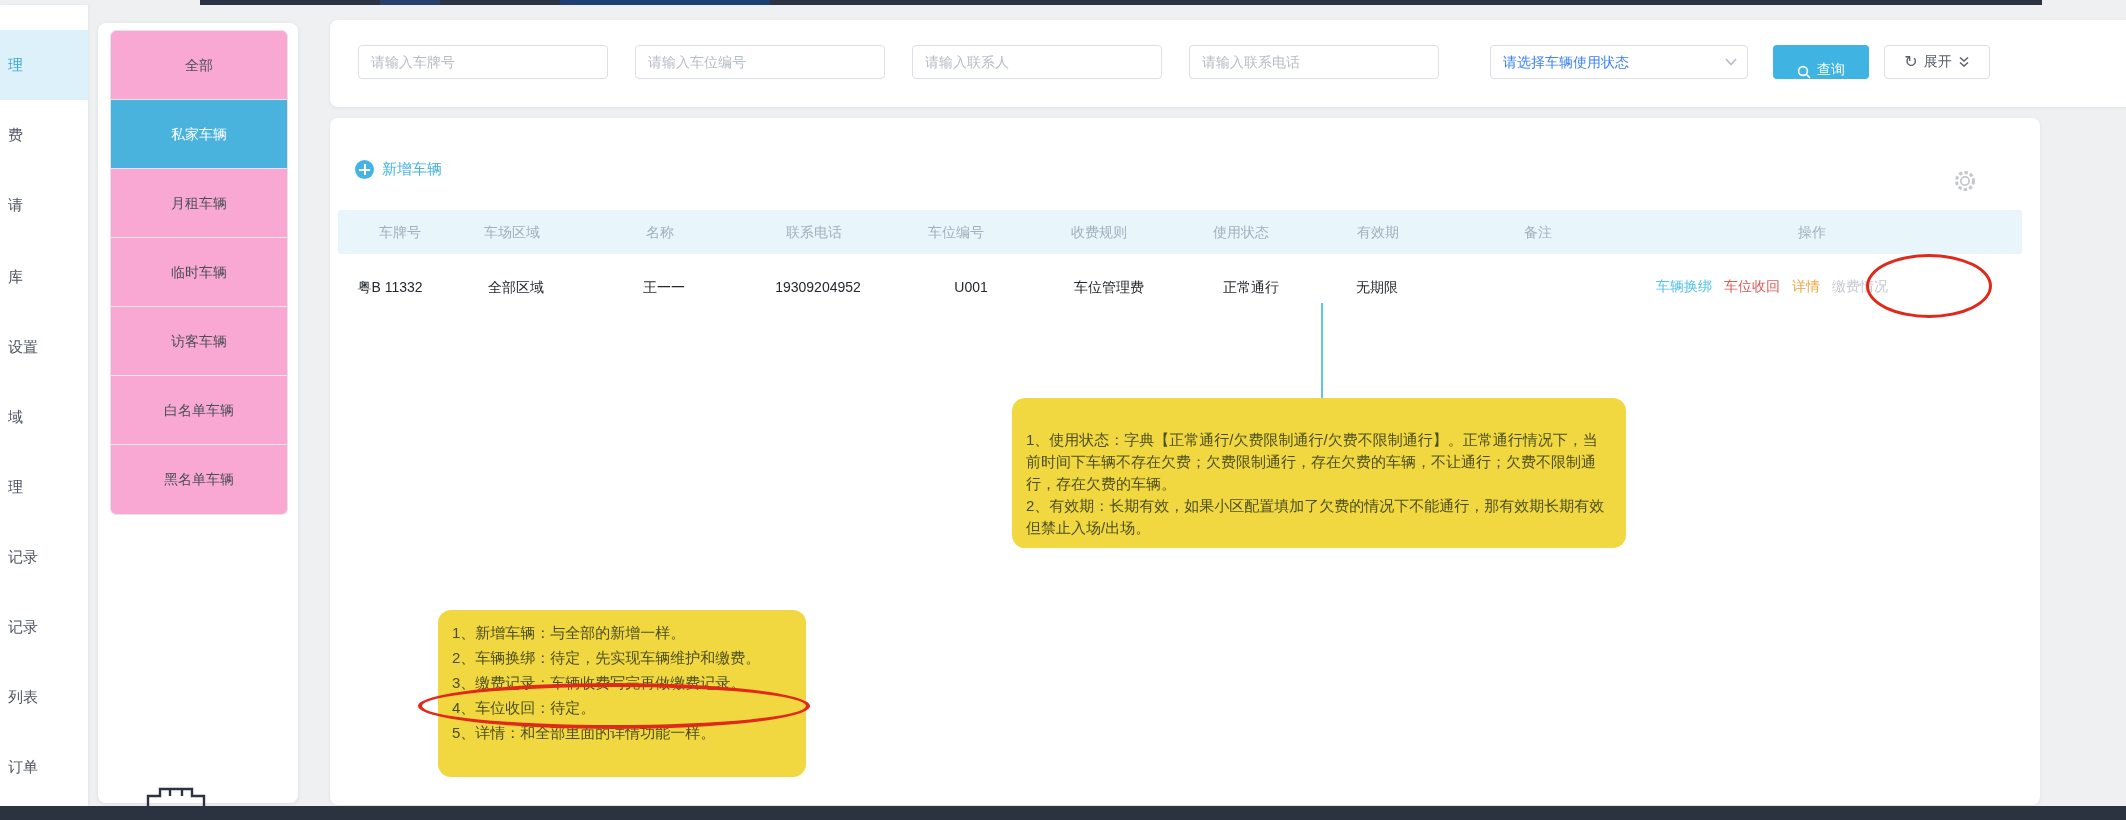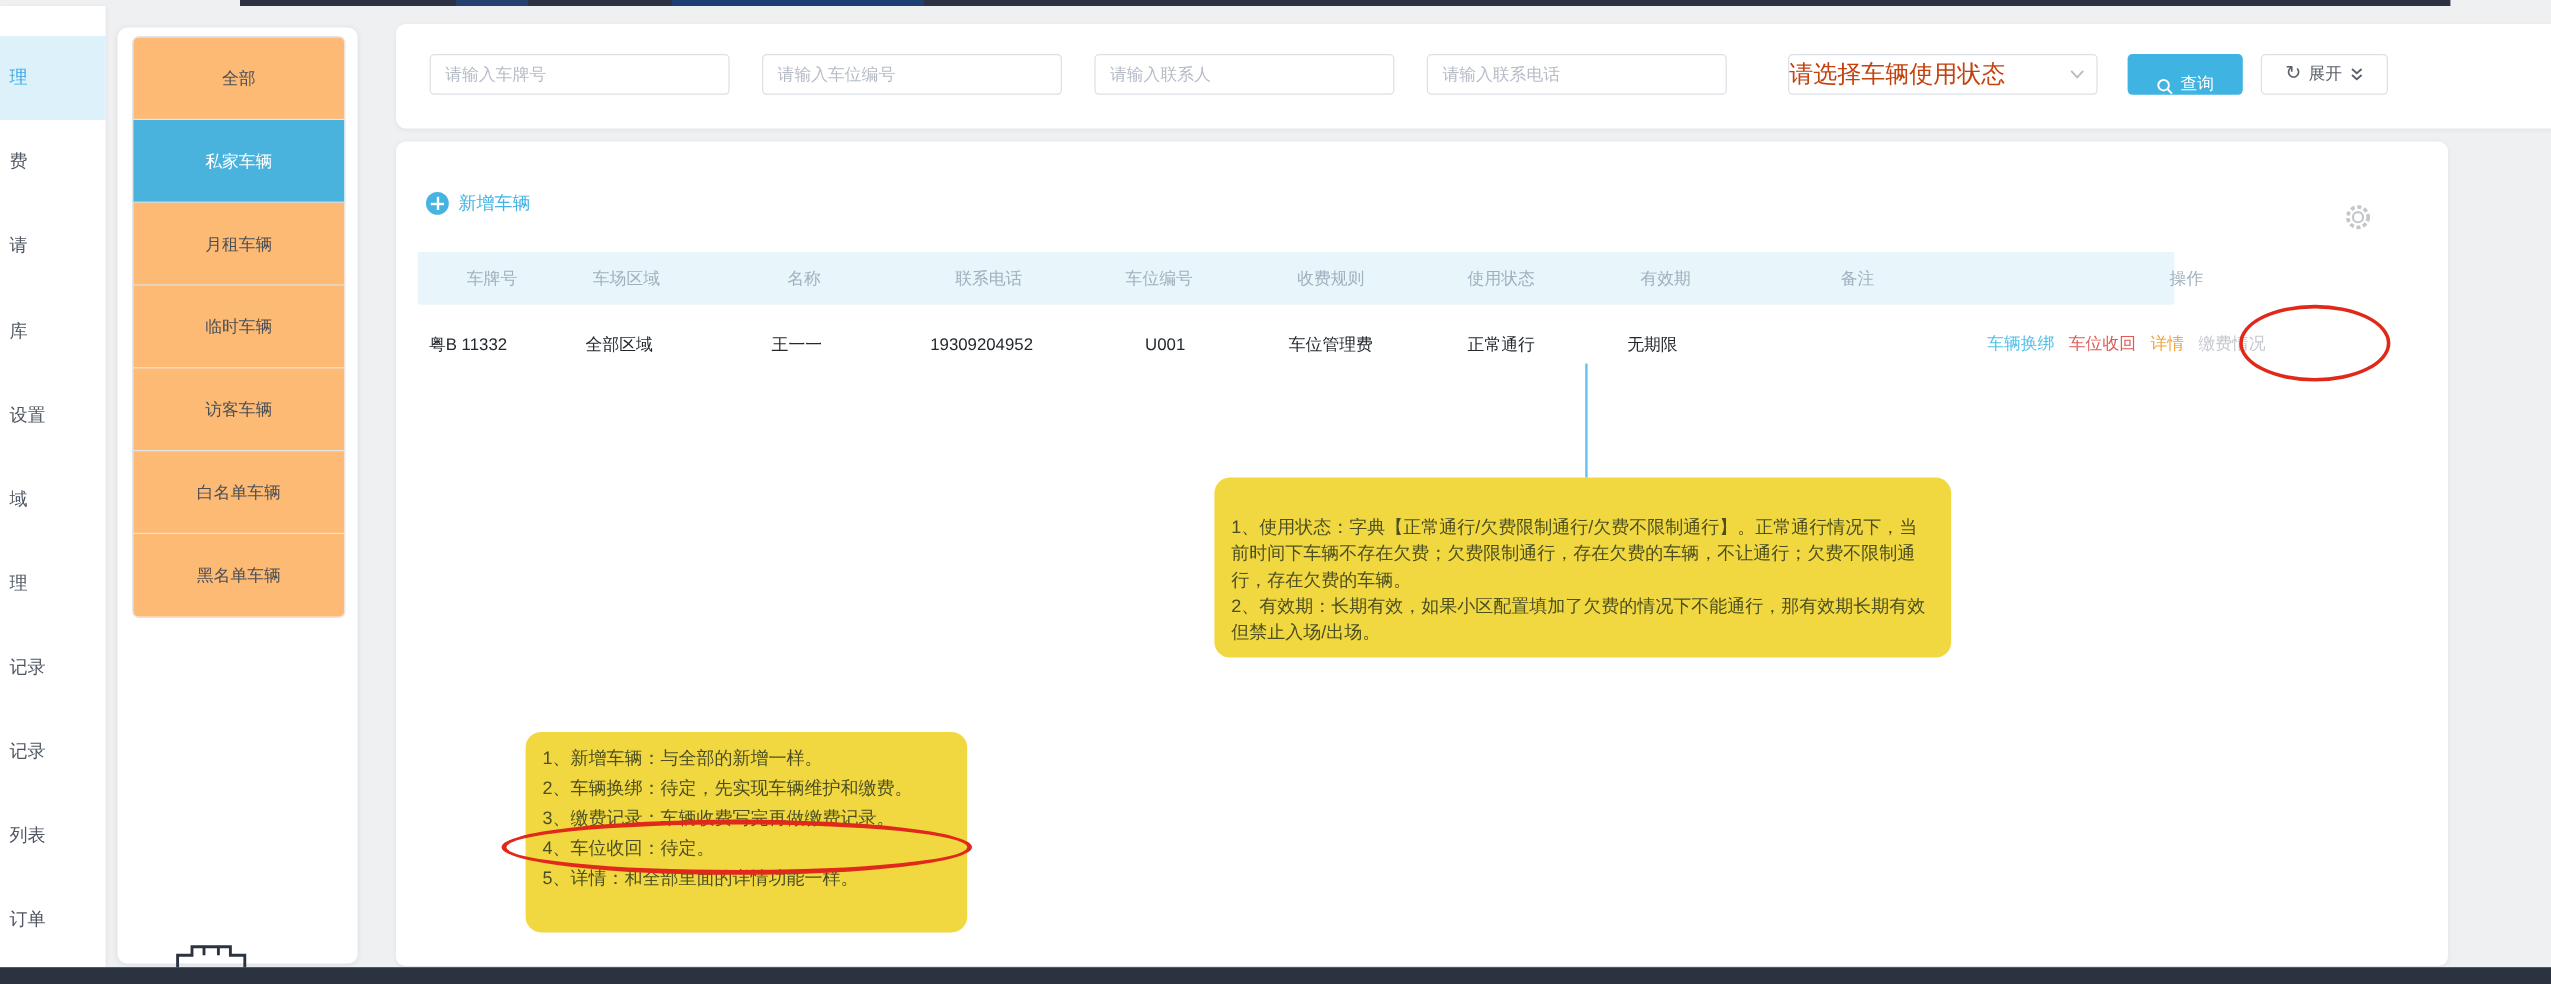--- a/index.html
+++ b/index.html
@@ -13,45 +13,45 @@
   .top-strip .seg2 { position:absolute; left:360px; top:0; width:210px; height:5px; background:#1e3f74; }
 
   
   .sidebar { position:absolute; left:0; top:5px; width:88px; height:801px; background:#ffffff; box-shadow:1px 0 3px rgba(0,0,0,.05); }
   .side-item { position:absolute; left:0; width:88px; height:70px; line-height:70px; font-size:15px; color:#4d5560; padding-left:8px; white-space:nowrap; overflow:hidden; cursor:pointer; }
   .side-item.selected { background:#ddf1fb; color:#3ea8e1; }
 
   
   .tab-card { position:absolute; left:98px; top:23px; width:200px; height:780px; background:#ffffff; border-radius:8px; box-shadow:0 1px 5px rgba(0,0,0,.08); }
   .tab-group { position:absolute; left:12px; top:7px; width:178px; border:1px solid #e2e4e8; border-radius:6px; overflow:hidden; background:#fff; }
-  .tab-item { height:69px; line-height:69px; text-align:center; font-size:14px; color:#4a4f55; border-bottom:1px solid #e2e4e8; cursor:pointer; background:#fdba74; }
+  .tab-item { height:69px; line-height:69px; text-align:center; font-size:14px; color:#4a4f55; border-bottom:1px solid #e2e4e8; cursor:pointer; background:#f9a8d4; }
   .tab-item:last-child { border-bottom:none; }
   .tab-item.selected { background:#49b3de; color:#ffffff; }
 
   
   .filter-card { position:absolute; left:330px; top:20px; width:1817px; height:87px; background:#fff; border-radius:8px; box-shadow:0 1px 4px rgba(0,0,0,.06); }
   .f-input { position:absolute; top:25px; height:34px; width:250px; border:1px solid #dcdfe6; border-radius:4px; font-size:14px; color:#333; padding:0 12px; outline:none; background:#fff; font-family:inherit; }
   .f-input::placeholder { color:#b6bcc6; opacity:1; }
-  .f-select { position:absolute; top:25px; left:1160px; width:258px; height:34px; border:1px solid #dcdfe6; border-radius:4px; background:#fff; font-size:20px; color:#c2410c; line-height:32px; padding:0 0; cursor:pointer; }
+  .f-select { position:absolute; top:25px; left:1160px; width:258px; height:34px; border:1px solid #dcdfe6; border-radius:4px; background:#fff; font-size:14px; color:#3b82f6; line-height:32px; padding:0 12px; cursor:pointer; }
   .f-select svg { position:absolute; right:10px; top:12px; }
   .btn-search { position:absolute; left:1443px; top:25px; width:96px; height:34px; background:#3fb4e3; border:none; border-radius:4px; color:#fff; font-size:14px; cursor:pointer; display:flex; align-items:flex-end; justify-content:center; gap:6px; font-family:inherit; }
   .btn-expand { position:absolute; left:1554px; top:25px; width:106px; height:34px; background:#fff; border:1px solid #dcdfe6; border-radius:4px; color:#5a6068; font-size:14px; cursor:pointer; display:flex; align-items:center; justify-content:center; gap:6px; font-family:inherit; }
   .refresh-glyph { font-size:16px; line-height:1; color:#5a6068; }
 
   
   .table-card { position:absolute; left:330px; top:118px; width:1710px; height:687px; background:#fff; border-radius:8px; box-shadow:0 1px 4px rgba(0,0,0,.06); }
   .add-btn { position:absolute; left:25px; top:42px; display:flex; align-items:center; gap:8px; cursor:pointer; }
   .plus-circle { position:relative; width:19px; height:19px; border-radius:50%; background:#45b4e2; }
   .plus-circle::before, .plus-circle::after { content:""; position:absolute; background:#fff; }
   .plus-circle::before { left:4px; top:8.5px; width:11px; height:2px; }
   .plus-circle::after { left:8.5px; top:4px; width:2px; height:11px; }
   .add-label { font-size:15px; color:#45b4e2; }
   .gear { position:absolute; left:1622px; top:50px; cursor:pointer; }
 
-  .thead { position:absolute; left:18px; top:92px; width:1464px; height:44px; background:#e8f5fb; border-radius:2px; }
+  .thead { position:absolute; left:8px; top:92px; width:1684px; height:44px; background:#e8f5fb; border-radius:2px; }
   .th { position:absolute; top:0; height:44px; line-height:44px; font-size:14px; color:#9fb1bd; transform:translateX(-50%); white-space:nowrap; }
   .trow { position:absolute; left:18px; top:136px; width:1684px; height:66px; background:#fff; }
   .td { position:absolute; top:0; height:66px; line-height:66px; font-size:14px; color:#24292e; transform:translateX(-50%); white-space:nowrap; }
   .actions { position:absolute; left:1308px; top:0; height:66px; display:flex; align-items:center; gap:12px; white-space:nowrap; }
   .act { font-size:14px; cursor:pointer; }
   .act-rebind { color:#54c0e8; }
   .act-reclaim { color:#e05a55;text-align:center; }
   .act-detail { color:#f0a53f; }
   .act-payment { color:#c4c9cf; }
 

